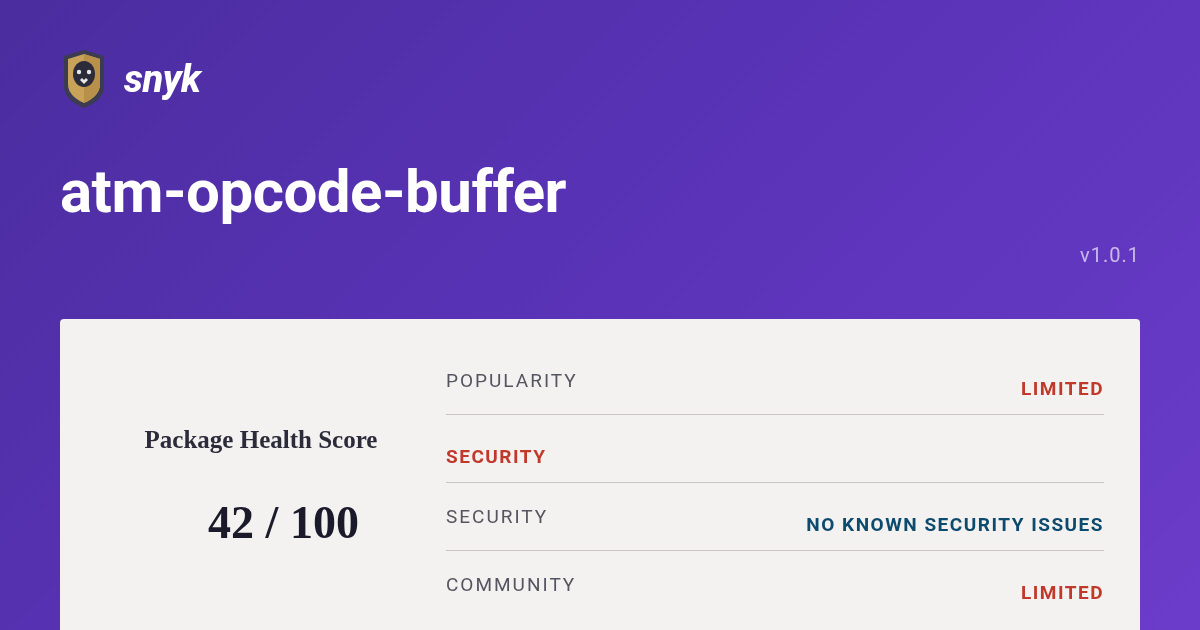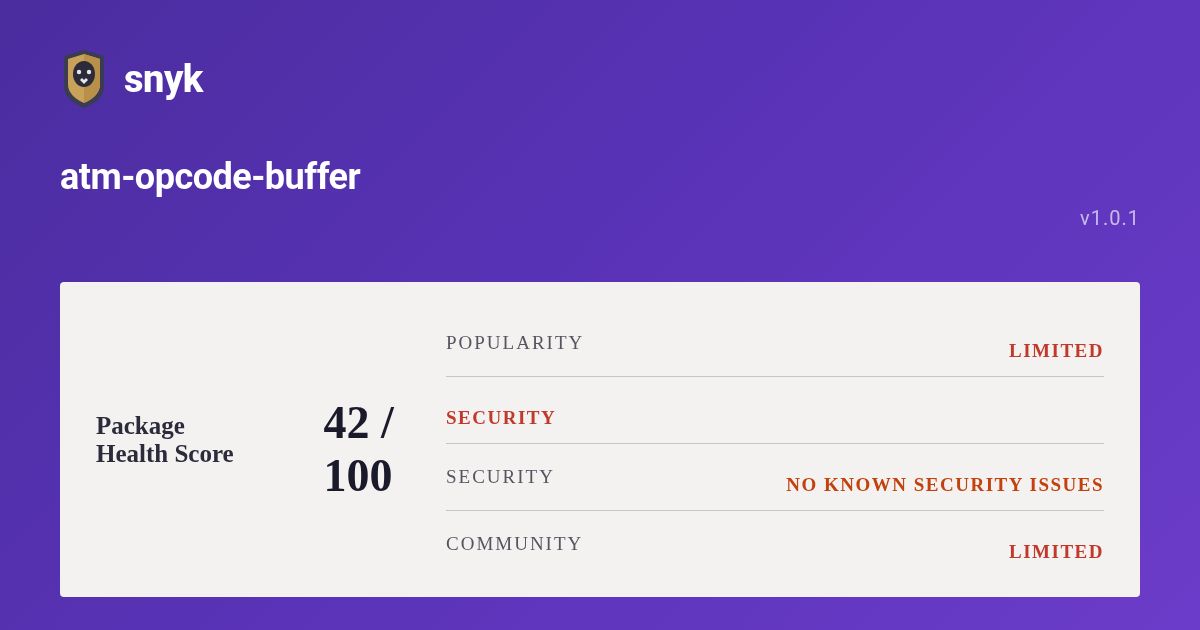--- a/index.html
+++ b/index.html
@@ -20,55 +20,56 @@
   .logo-badge {
     width: 48px;
     height: 58px;
     position: relative;
   }
   .brand {
     display: flex;
     align-items: baseline;
     gap: 1px;
     color: #fff;
+    font-style: italic;
   }
   .brand-name {
     font-size: 38px;
     font-weight: 800;
     letter-spacing: -0.5px;
   }
   .brand-sub {
     font-size: 36px;
     font-weight: 300;
   }
   .package-name {
     color: #fff;
-    font-size: 36px;
+    font-size: 60px;
     font-weight: 700;
-    margin-bottom: 8px;
+    margin-bottom: 16px;
     letter-spacing: -0.5px;
   }
   .package-version {
     color: rgba(255,255,255,0.65);
     font-size: 20px;
     letter-spacing: 1px;
     margin-bottom: 52px;
     text-align: right;
   }
   .card {
     background: #f4f2f0;
     border-radius: 4px;
     display: flex;
     padding: 28px 36px 20px 36px;
     gap: 20px;
   }
   .score-side {
     width: 330px;
     display: flex;
-    flex-direction: row;
+    flex-direction: column;
     align-items: center;
     justify-content: center;
     padding-top: 10px;
     gap: 24px;
   }
   .score-title {
     font-family: Georgia, "Times New Roman", serif;
     font-size: 25px;
     font-weight: 600;
     color: #2b2b3a;
@@ -76,21 +77,20 @@
   }
   .score-value {
     font-family: Georgia, "Times New Roman", serif;
     font-size: 46px;
     font-weight: 700;
     color: #1a1a2a;
     margin-left: 45px;
   }
   .metrics {
     flex: 1;
-    font-family: Liberation Serif, serif;
   }
   .metric-row {
     display: flex;
     justify-content: space-between;
     align-items: center;
     padding: 14px 0;
     border-bottom: 1px solid #c9c5c0;
   }
   .metric-row:last-child { border-bottom: none; }
   .metric-label {
@@ -99,21 +99,21 @@
     color: #555560;
     font-weight: 400;
   }
   .metric-value {
     font-size: 19px;
     letter-spacing: 1.5px;
     font-weight: 700;
     margin-top: 16px;
   }
   .status-red { color: #c0392b; }
-  .status-teal { color: #c2410c; }
+  .status-teal { color: #0c4a6e; }
 </style>
 </head>
 <body>
 
 <div class="header">
   <div class="logo-badge">
     <svg viewBox="0 0 48 58" width="48" height="58">
       <path d="M4 6 L24 0 L44 6 L44 36 Q44 50 24 58 Q4 50 4 36 Z" fill="#3b3b52"></path>
       <path d="M8 9 L24 4 L40 9 L40 34 Q40 46 24 53 Q8 46 8 34 Z" fill="#c9a25a"></path>
       <path d="M24 4 L40 9 L40 34 Q40 46 24 53 Z" fill="#b8904a"></path>

